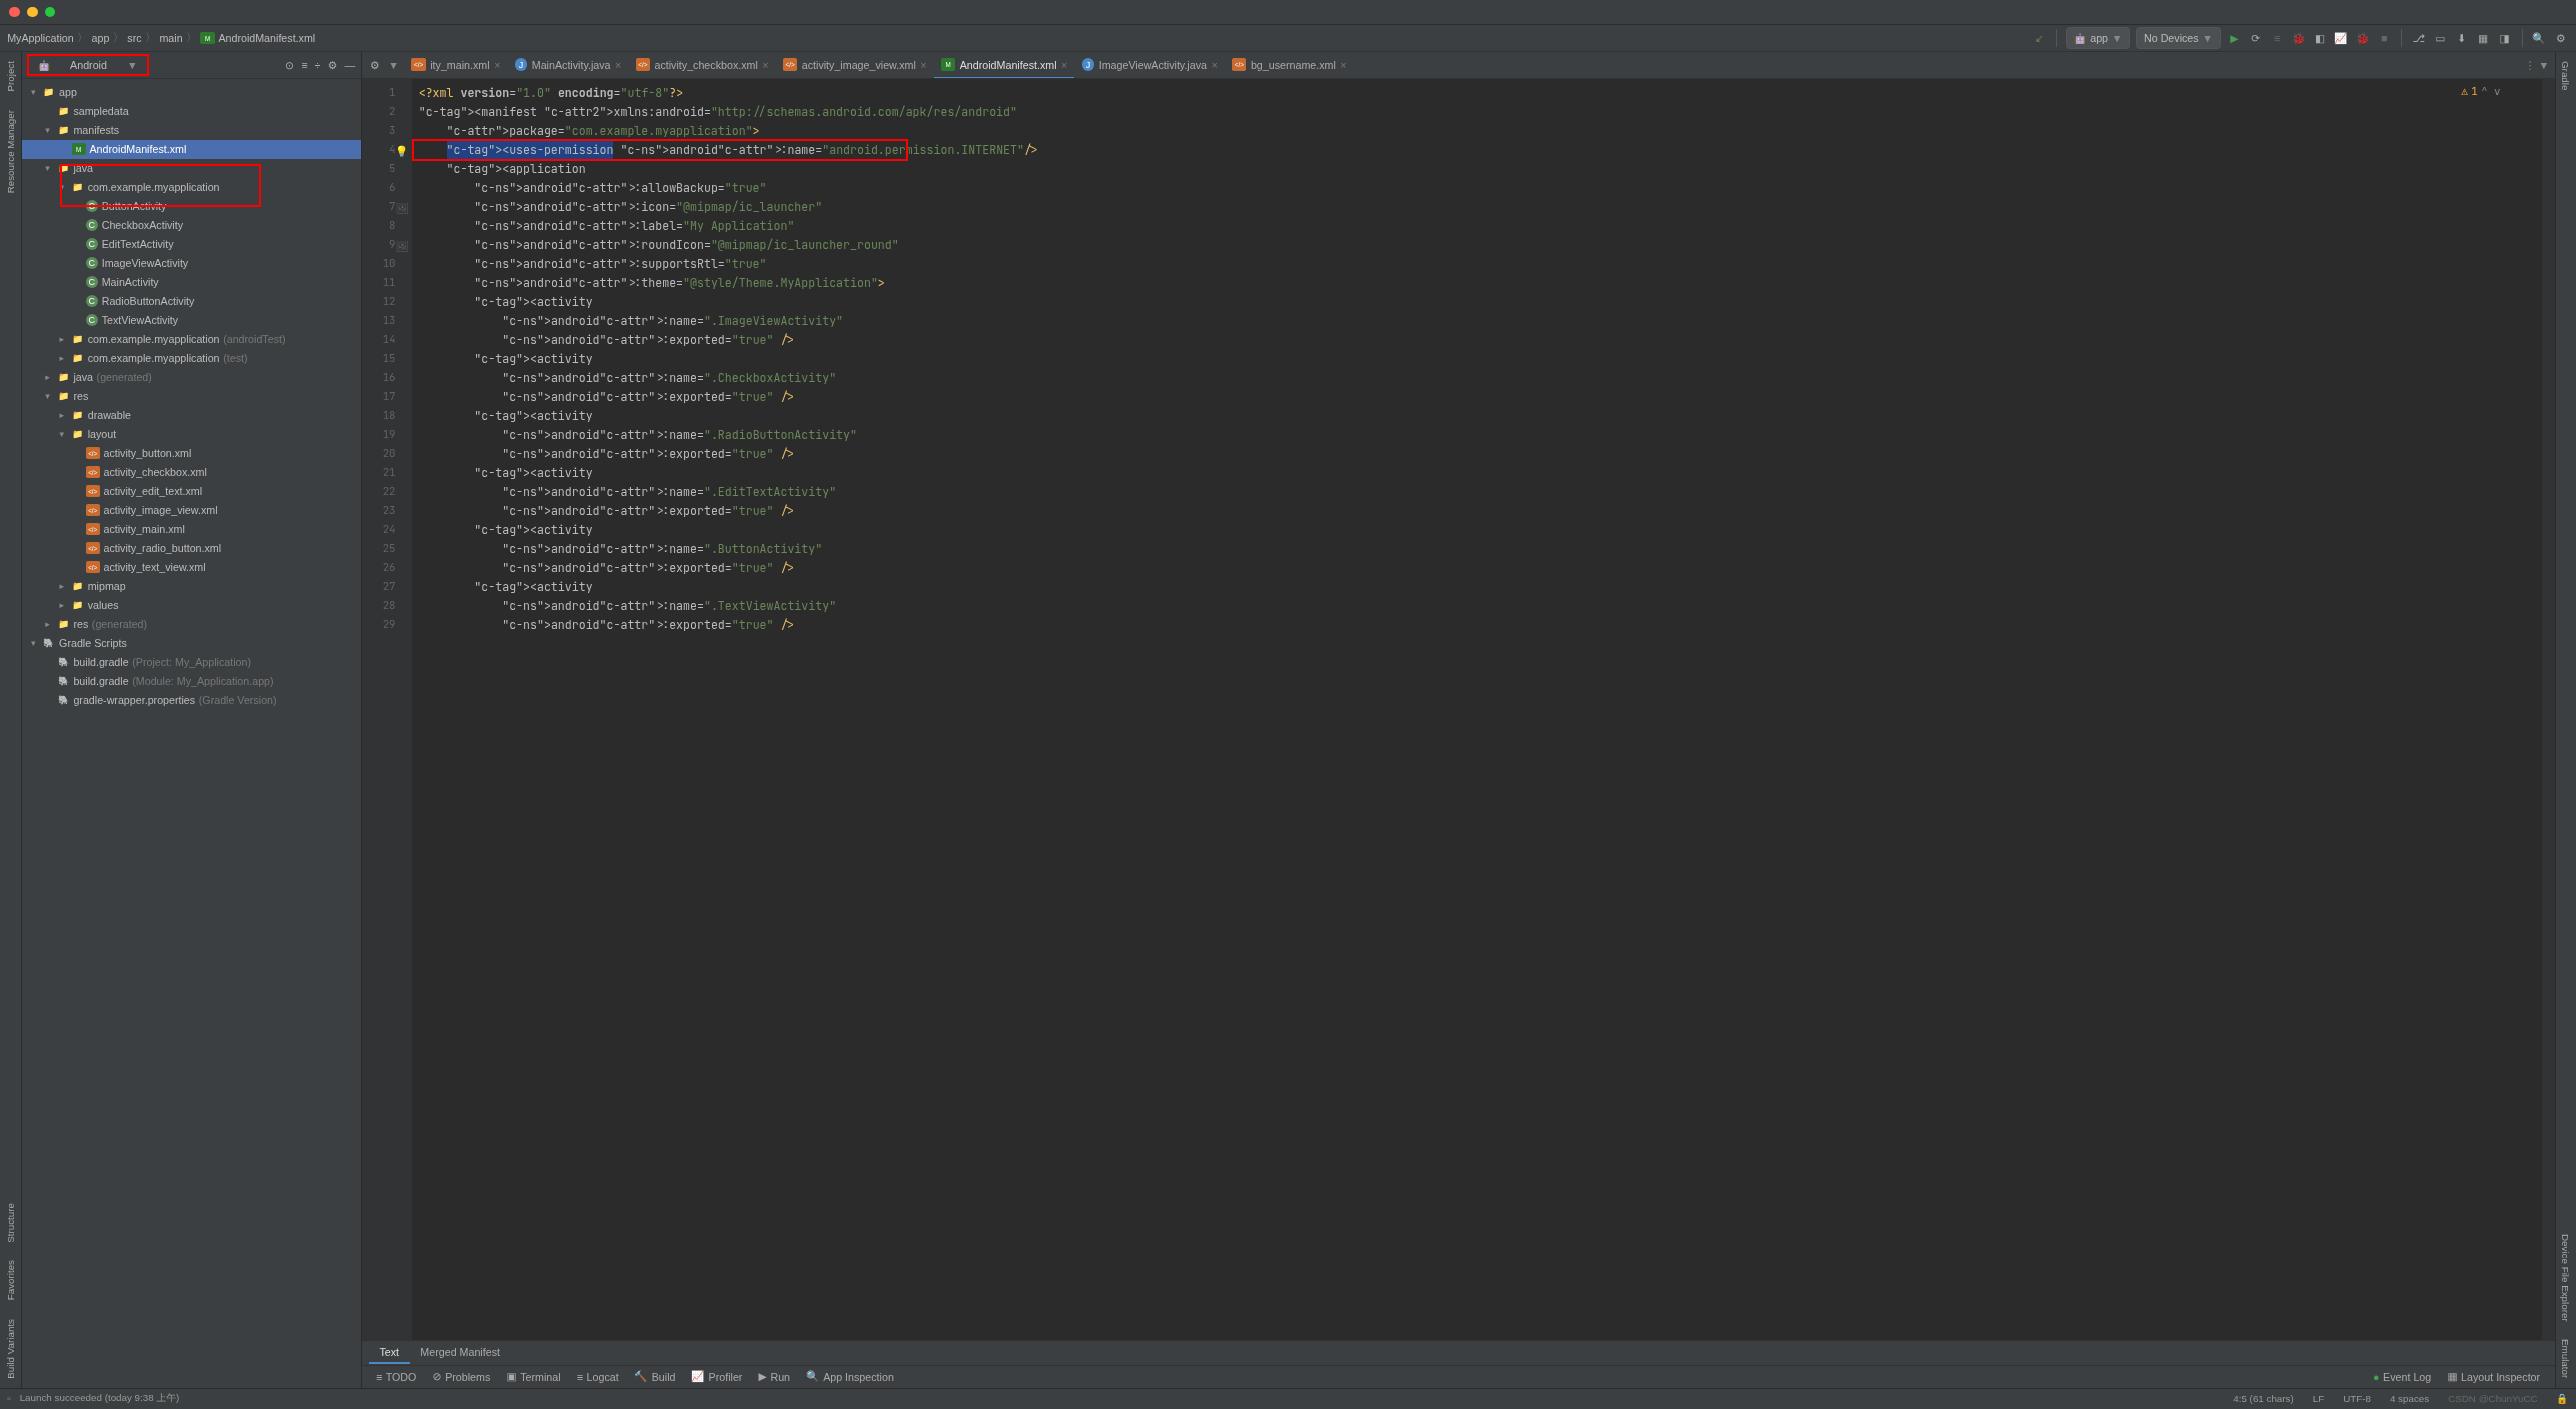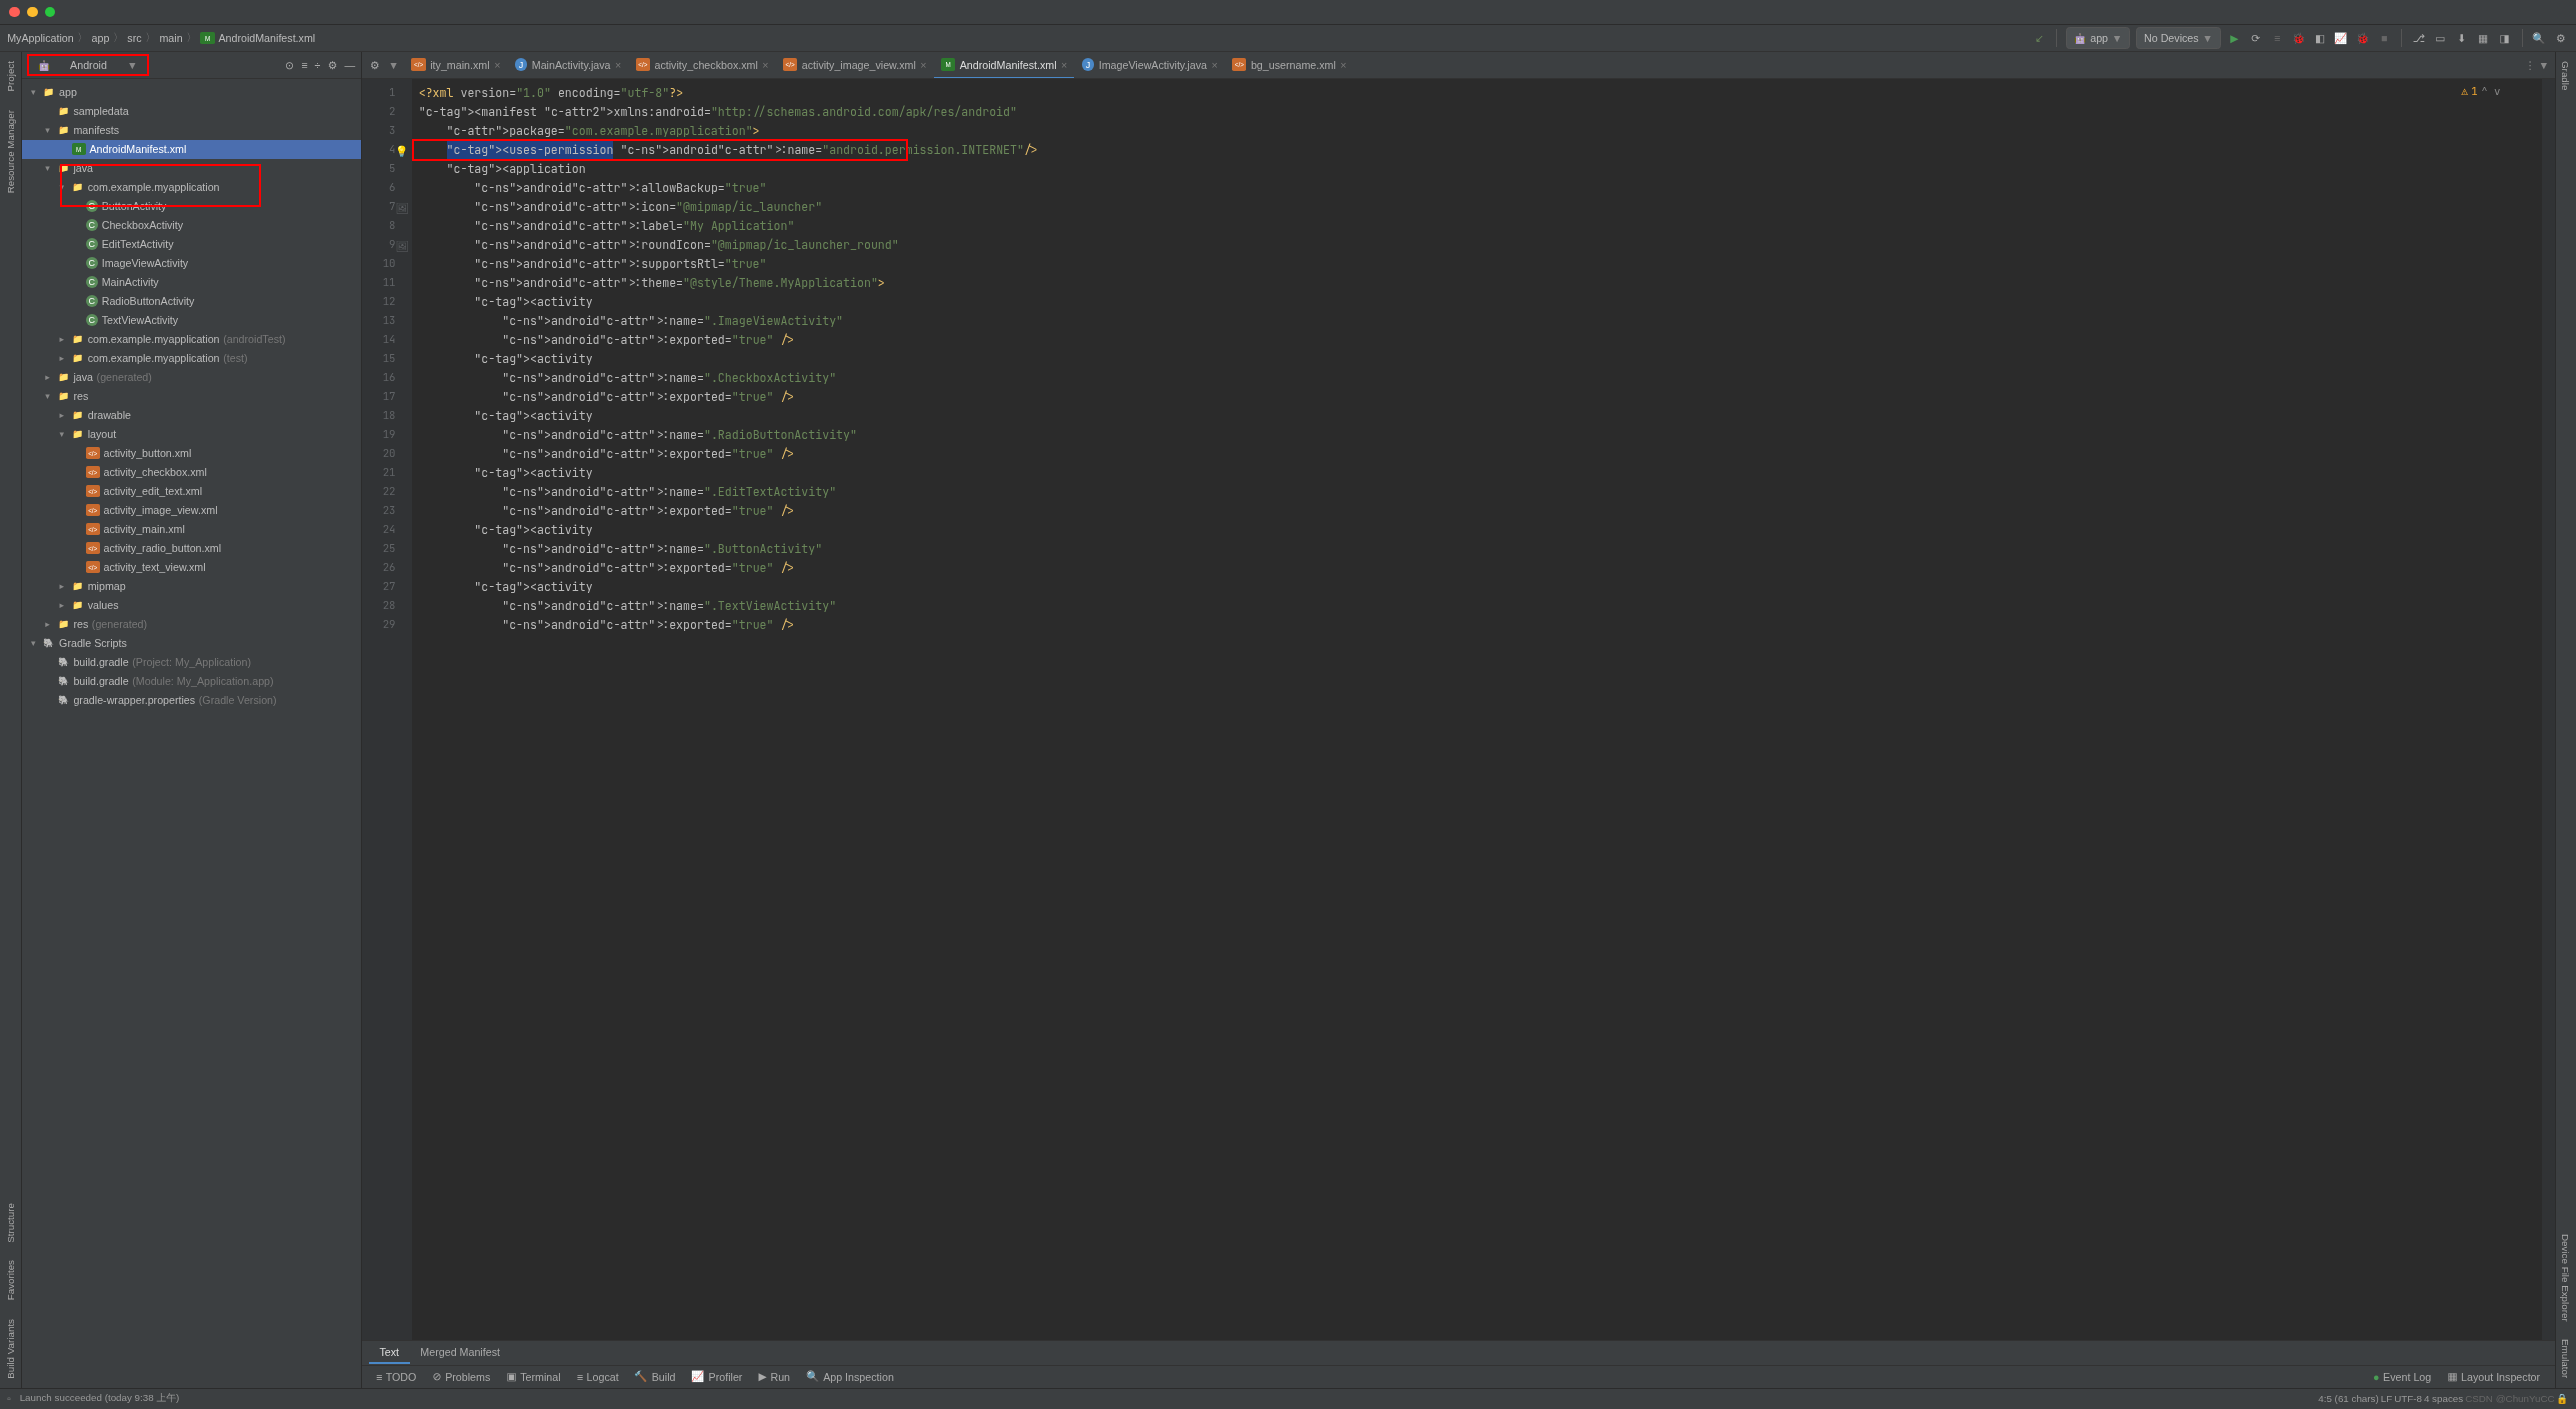--- a/index.html
+++ b/index.html
@@ -64,37 +64,37 @@
 .ed-body { flex: 1; display: flex; position: relative; min-height:0;}
 .gutter { width: 50px; background: #313335; color: #606366; text-align: right; padding: 3.6px 16px 3.6px 3.6px; flex-shrink:0;}
 .gutter .ln { height: 19px; line-height: 19px; font-size: 10.7px; position:relative;}
 .gutter .gico { position:absolute; right:-12.5px; top:2.7px; width:12.5px; height:12.5px; }
 .code { flex: 1; padding: 3.6px 7.2px; overflow: auto; }
 .code .cl { height: 19px; line-height: 19px; white-space: pre; font-size: 11.6px; }
 .code-highlight { background: #214283; display: inline-block; }
 .err-stripe { width: 12.5px; background: #313335; }
 
 .c-tag { color: #e8bf6a; }
-.c-attr { color: #bababa; }
+.c-attr { color: #bababa; font-weight: bold; }
 .c-val { color: #6a8759; }
 .c-pi { color: #e8bf6a; }
 .code-hl-box { border: 2.7px solid #f00; position: absolute; left: 50px; top: 60px; width: 496px; height: 21.5px; }
 
 .ed-crumbs { height: 21.5px; background: #3c3f41; border-top: 0.9px solid #323232; display: flex; align-items: center; padding: 0 10.7px; gap: 7.2px; color: #999; font-size: 10.7px; }
 .ed-bottom-tabs { height: 25px; background: #3c3f41; border-top: 0.9px solid #323232; display: flex; align-items: center; padding: 0 7.2px; }
 .ed-bottom-tabs .bt { padding: 0 10.7px; height: 23px; display: flex; align-items: center; color: #aaa; border-bottom: 2.7px solid transparent; }
 .ed-bottom-tabs .bt.active { border-bottom-color: #4a88c7; color: #ddd; }
 
 .warn-pill { position: absolute; right: 54px; top: 5.4px; color: #f0a732; display:flex; align-items:center; gap:3.6px; font-size:10.7px;} 
 .toolwinbar { height: 23px; background: #3c3f41; border-top: 0.9px solid #323232; display: flex; align-items: center; padding: 0 7.2px; gap: 1.8px; }
 .toolwinbar .tw { padding: 0 7.2px; color: #aaa; display: flex; align-items: center; gap: 3.6px; font-size: 10.7px; }
 
 
 .statusbar { position: absolute; left: 0; right: 0; bottom: 0; height: 21.5px; background: #3c3f41; border-top: 0.9px solid #2b2b2b; display: flex; align-items: center; padding: 0 7.2px; gap: 9px; color: #999; font-size: 9.8px; }
-.statusbar .sb-right { margin-left: auto; display: flex; gap: 2px; }
+.statusbar .sb-right { margin-left: auto; display: flex; gap: 19px; }
 
 .android-glyph::before { content: "🤖"; font-size: 9.8px; filter: hue-rotate(70deg) saturate(2); }
 </style>
 </head>
 <body>
 
 <div class="titlebar">
   <div class="traffic">
     <span class="tl-red"></span>
     <span class="tl-yellow"></span>

